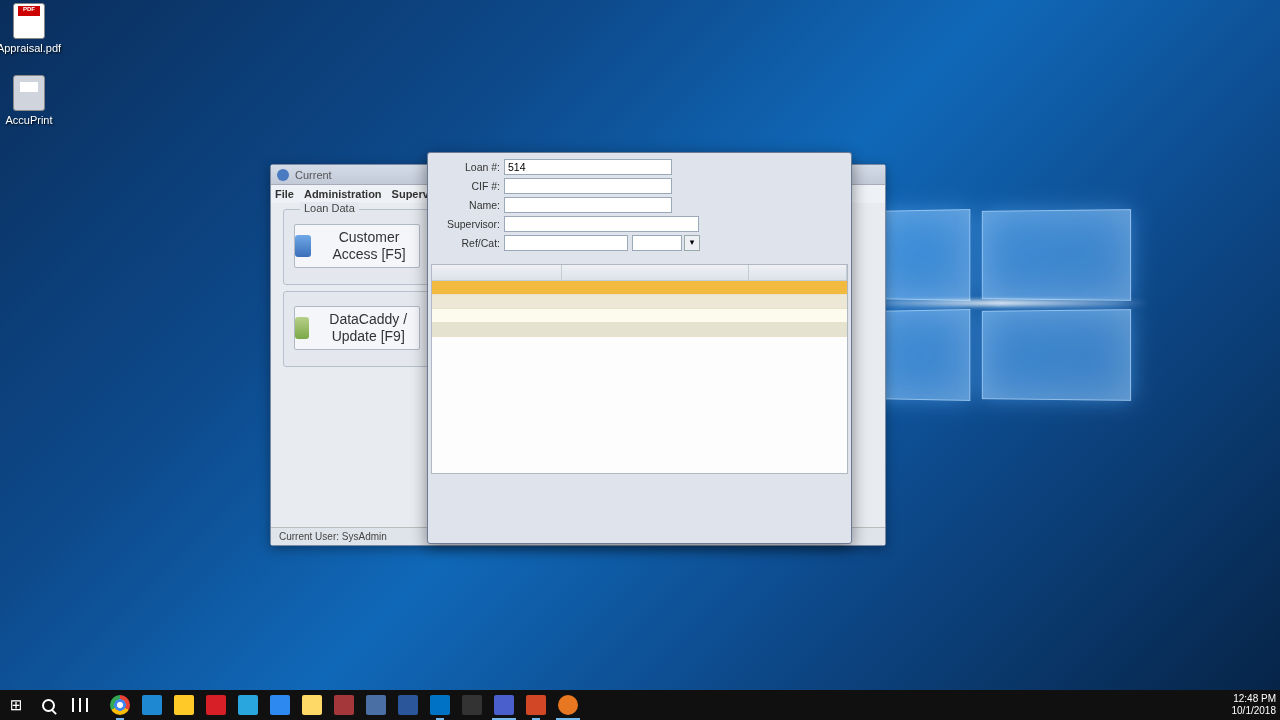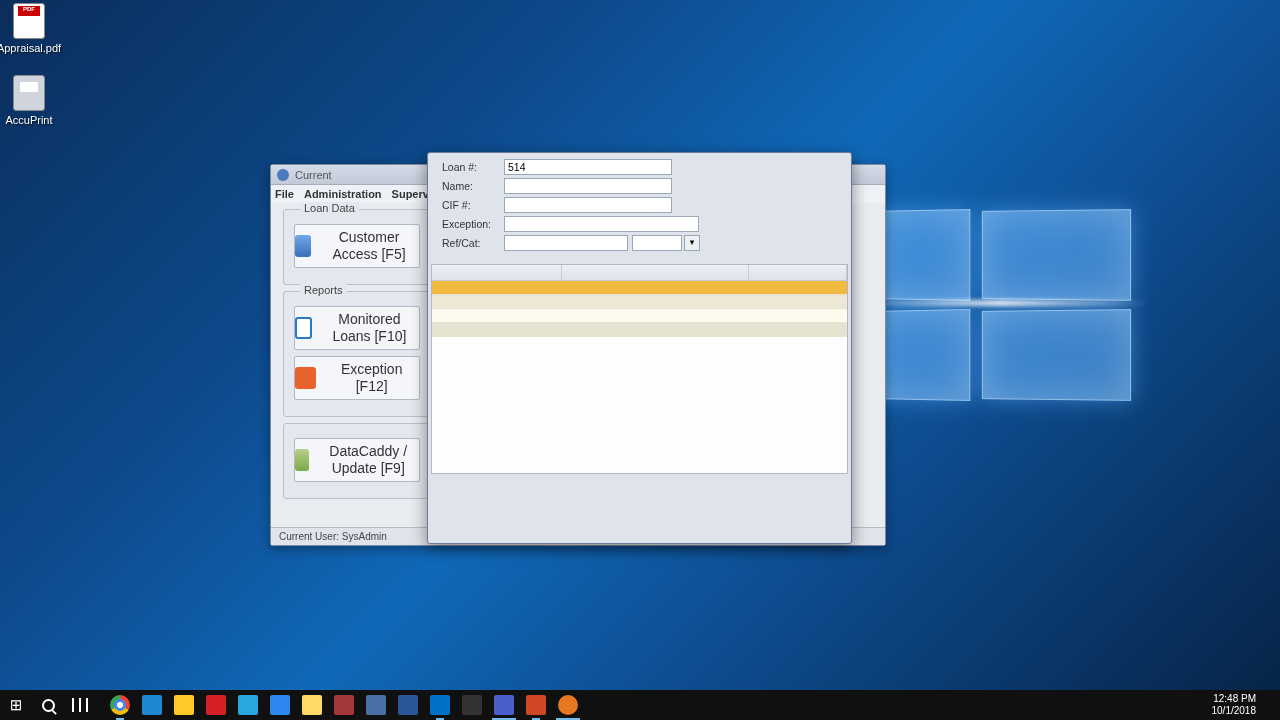--- a/index.html
+++ b/index.html
@@ -36,21 +36,21 @@
 .nav-btn .nav-ic { width: 22px; height: 22px; border-radius: 3px; }
 .nav-btn .nav-text { font-size: 14px; color: #333; text-align: center; line-height: 1.2; }
 .statusbar { position: absolute; bottom: 0; left: 0; right: 0; height: 18px; background: #dfe3ea; border-top: 1px solid #bbb; font-size: 10px; color: #444; display: flex; align-items: center; padding: 0 8px; gap: 40px; }
 
 
 .dialog { position: absolute; top: 152px; left: 427px; width: 425px; height: 392px; background: #dfe4ec; border: 1px solid #6b7b95; border-radius: 3px; box-shadow: 0 4px 16px rgba(0,0,0,0.45); }
 .dialog-title { height: 18px; background: linear-gradient(#d8dfea,#c6cfdc); font-size: 10.5px; color: #333; display: flex; align-items: center; padding: 0 8px; position: relative; border-bottom: 1px solid #aab; }
 .dialog-close { position: absolute; right: 4px; top: 2px; width: 14px; height: 13px; background: #e8d0d0; border: 1px solid #b88; font-size: 9px; text-align: center; line-height: 11px; cursor: pointer; color: #833; }
 .form-area { padding: 6px 14px 4px; }
 .form-row { display: flex; align-items: center; margin-bottom: 3px; }
-.form-row label { width: 58px; font-size: 10.5px; color: #333; margin-right: 4px; }
+.form-row label { width: 58px; text-align: right; font-size: 10.5px; color: #333; margin-right: 4px; }
 .form-row input[type=text] { height: 16px; border: 1px solid #9aa8b8; background: #fff; font-size: 10.5px; padding: 0 3px; }
 .inp-std { width: 168px; }
 .inp-wide { width: 195px; }
 .inp-ref1 { width: 124px; }
 .inp-ref2 { width: 50px; margin-left: 4px; }
 .dd-btn { width: 16px; height: 16px; border: 1px solid #9aa; background: #eef0f4; margin-left: 2px; cursor: pointer; font-size: 9px; line-height: 13px; text-align: center; }
 .btn-row { display: flex; justify-content: center; gap: 14px; margin-top: 6px; }
 .btn { width: 56px; height: 18px; font-size: 10.5px; background: linear-gradient(#fdfdfe,#e4e8ee); border: 1px solid #9aa8b8; cursor: pointer; }
 .btn u { text-decoration: underline; }
 .grid-area { margin: 6px 3px; height: 210px; background: #fdfdfe; border: 1px solid #b0b8c4; position: relative; }
@@ -64,21 +64,21 @@
 .dialog-status { height: 16px; background: #e0e4ea; border-top: 1px solid #bbb; font-size: 10.5px; color: #444; padding: 1px 6px; position: absolute; bottom: 0; left: 0; right: 0; }
 .dialog-status .grip { position: absolute; right: 2px; bottom: 2px; width: 10px; height: 10px; background: repeating-linear-gradient(135deg,#aaa,#aaa 1px,transparent 1px,transparent 3px); }
 
 
 .taskbar { position: absolute; bottom: 0; left: 0; right: 0; height: 30px; background: #101010; display: flex; align-items: center; }
 .tb-item { width: 32px; height: 30px; display: flex; align-items: center; justify-content: center; cursor: pointer; position: relative; }
 .tb-item.active::after { content:""; position:absolute; bottom:0; left:4px; right:4px; height:2px; background:#76b9ed; }
 .tb-item.running::after { content:""; position:absolute; bottom:0; left:12px; right:12px; height:2px; background:#76b9ed; }
 .tb-ic { width: 20px; height: 20px; border-radius: 2px; }
 .tb-sep { width: 8px; }
-.tray { margin-left: auto; color: #fff; font-size: 10px; text-align: right; padding-right: 24px; line-height: 1.2; }
+.tray { margin-left: auto; color: #fff; font-size: 10px; text-align: right; padding-right: 4px; line-height: 1.2; }
 .tb-win { color: #fff; font-size: 15px; }
 .tb-search { border: 2px solid #fff; border-radius: 50%; width: 13px; height: 13px; position: relative; }
 .tb-search::after { content:""; position:absolute; width:6px; height:2px; background:#fff; bottom:-3px; right:-4px; transform:rotate(45deg); }
 .tb-task { width:16px; height:14px; border-left:2px solid #fff; border-right:2px solid #fff; position:relative; }
 .tb-task::before { content:""; position:absolute; left:5px; top:0; width:2px; height:14px; background:#fff; }
 </style>
 </head>
 <body>
 
 <div class="winlogo">
@@ -111,31 +111,20 @@
   </div>
 
   <div class="panel-group" style="width:158px;">
     <div class="legend">Loan Data</div>
     <div class="nav-btn">
       <div class="nav-ic" style="background:linear-gradient(#6fa8e8,#3a6fb8); position:relative;"></div>
       <div class="nav-text">Customer Access [F5]</div>
     </div>
   </div>
 
-  <div class="panel-group" style="width:158px;">
-    <div class="legend">Reports</div>
-    <div class="nav-btn">
-      <div class="nav-ic" style="background:#fff; border:2px solid #2a7ac0;"></div>
-      <div class="nav-text">Monitored Loans [F10]</div>
-    </div>
-    <div class="nav-btn">
-      <div class="nav-ic" style="background:#e8622c;"></div>
-      <div class="nav-text">Exception [F12]</div>
-    </div>
-  </div>
 
   <div class="panel-group" style="width:158px;">
     <div class="nav-btn">
       <div class="nav-ic" style="background:linear-gradient(#b8d088,#7aa848);"></div>
       <div class="nav-text">DataCaddy / Update  [F9]</div>
     </div>
   </div>
 
   <div class="statusbar">
     <span>Current User: SysAdmin</span>
@@ -144,29 +133,29 @@
 </div>
 
 <div class="dialog">
 
   <div class="form-area">
     <div class="form-row">
       <label>Loan #:</label>
       <input type="text" class="inp-std" value="514" style="">
     </div>
     <div class="form-row">
+      <label>CIF #:</label>
+      <input type="text" class="inp-std" value="" style="">
+    </div>
+    <div class="form-row">
       <label>Name:</label>
       <input type="text" class="inp-std" value="" style="">
     </div>
     <div class="form-row">
-      <label>CIF #:</label>
-      <input type="text" class="inp-std" value="" style="">
-    </div>
-    <div class="form-row">
-      <label>Exception:</label>
+      <label>Supervisor:</label>
       <input type="text" class="inp-wide" value="" style="">
     </div>
     <div class="form-row">
       <label>Ref/Cat:</label>
       <input type="text" class="inp-ref1" value="" style="">
       <input type="text" class="inp-ref2" value="" style="">
       <div class="dd-btn">▾</div>
     </div>
   </div>
 

